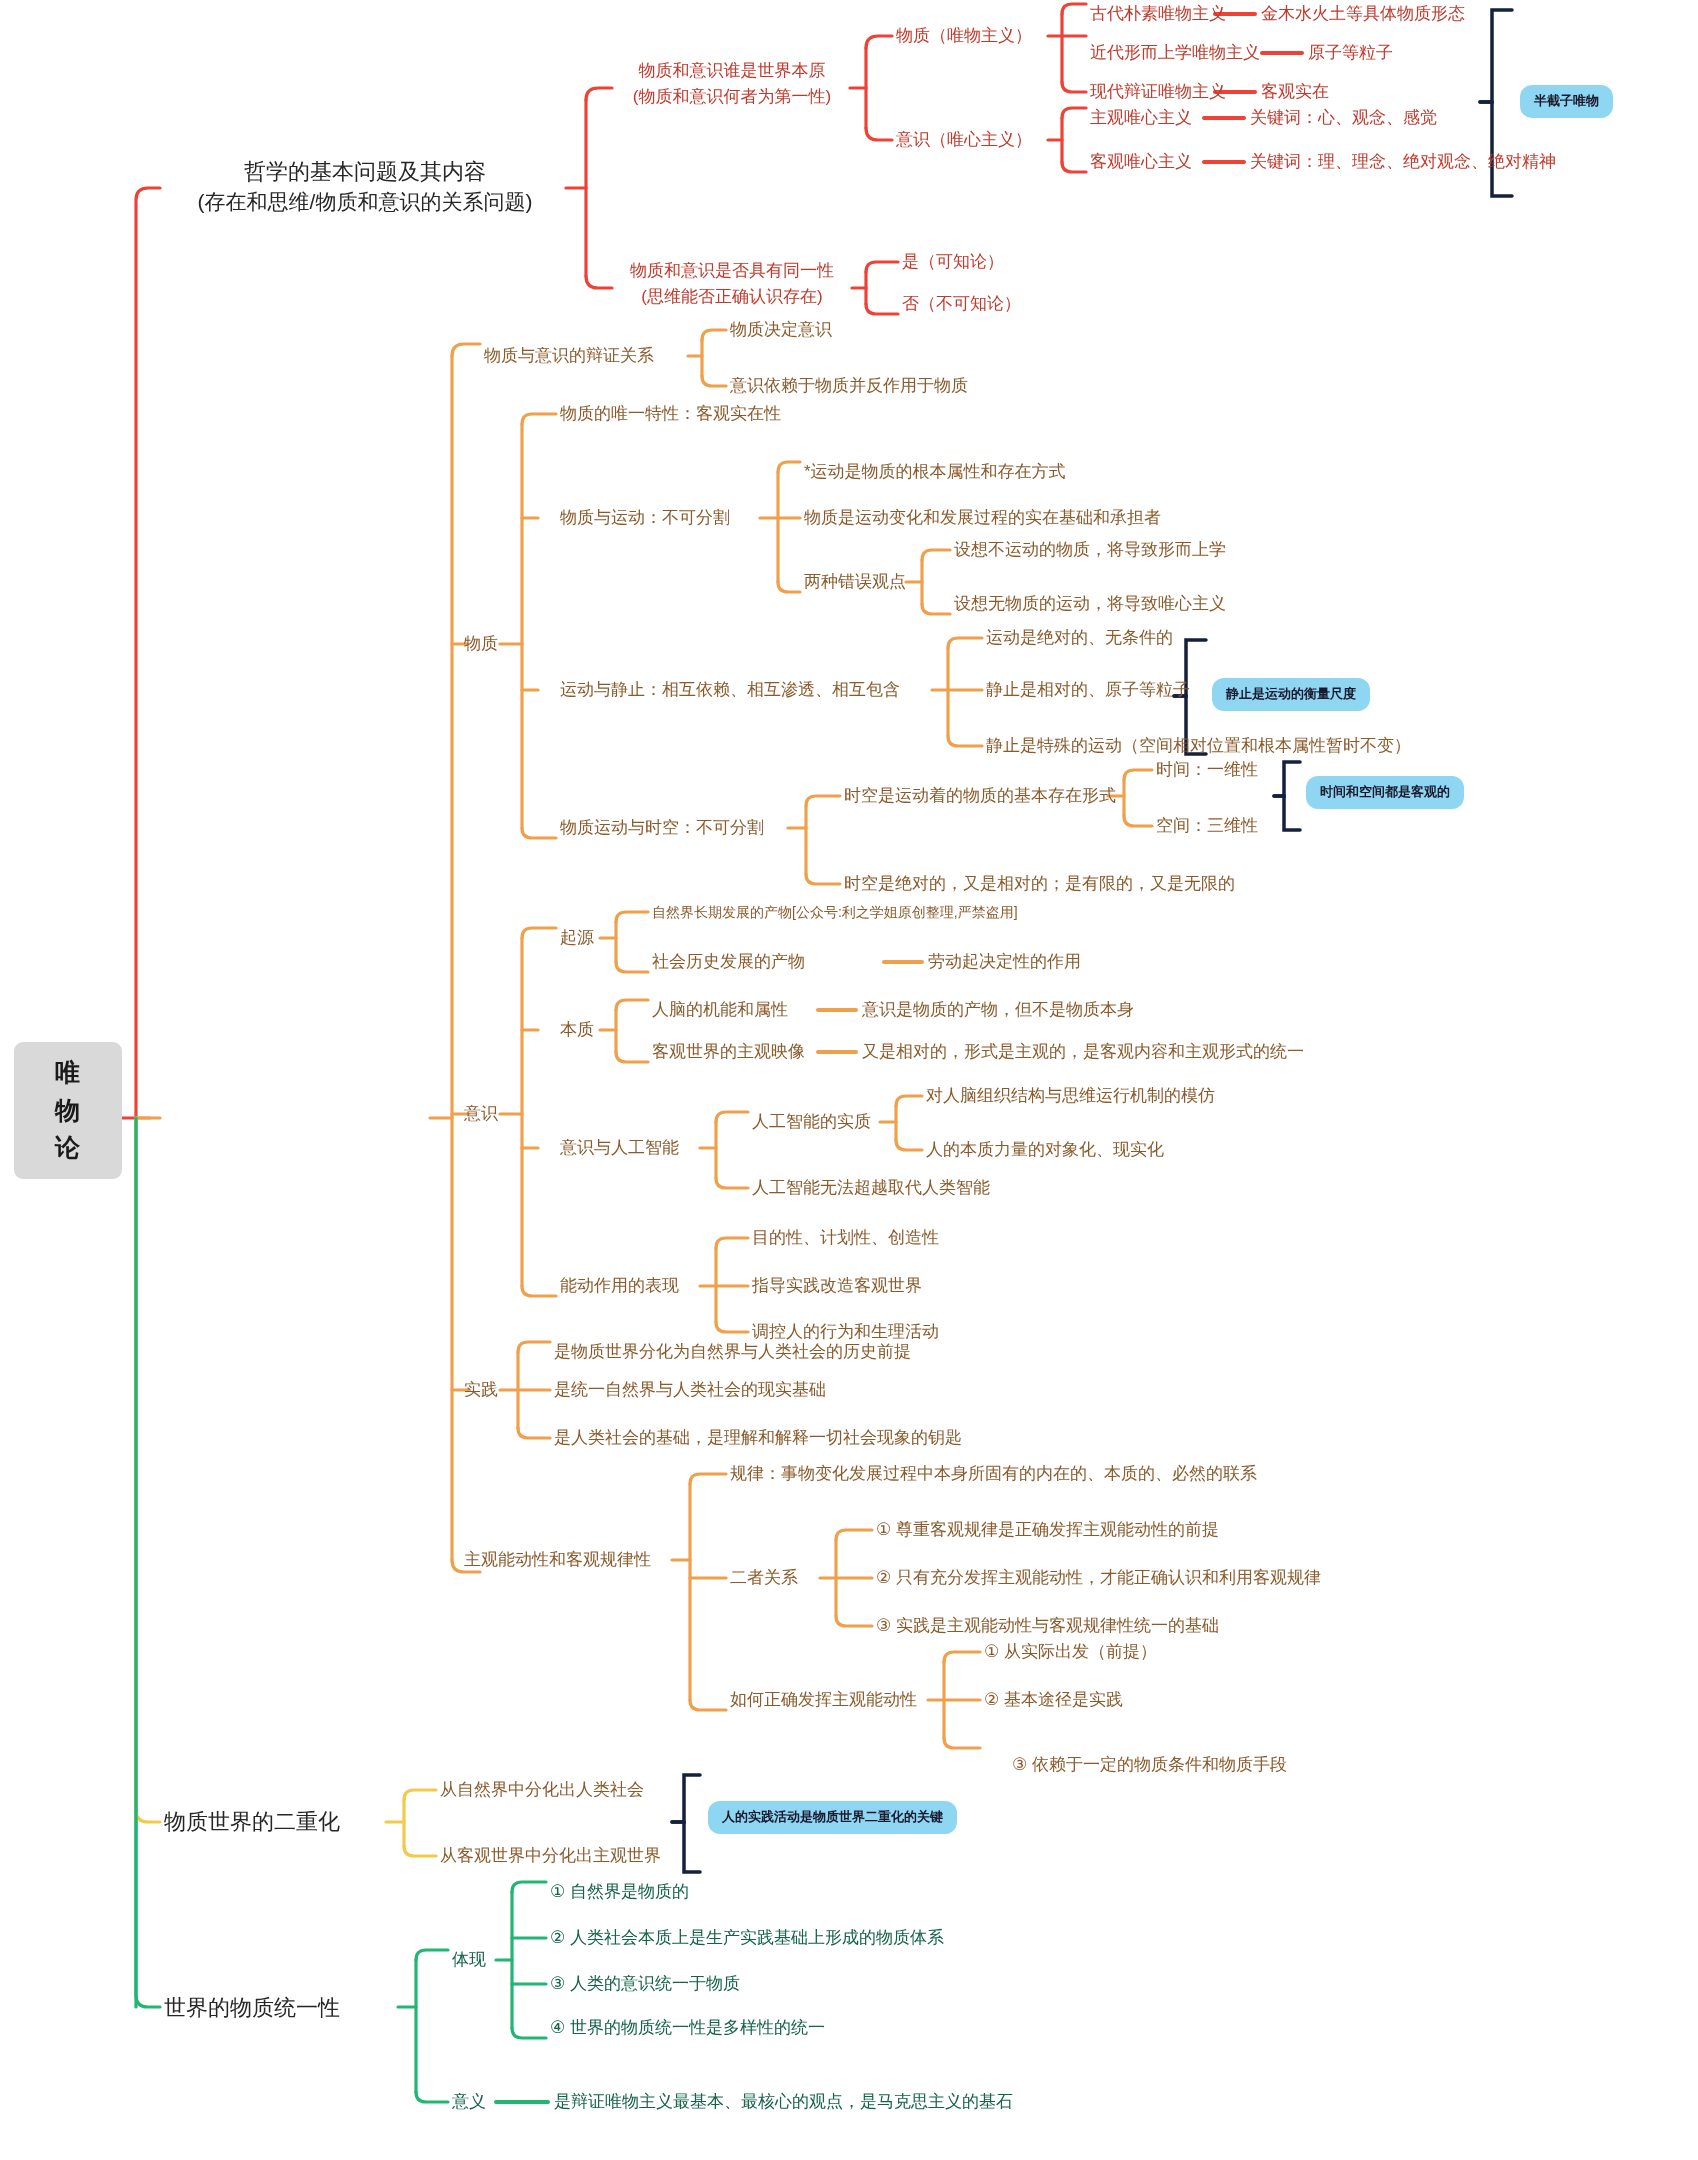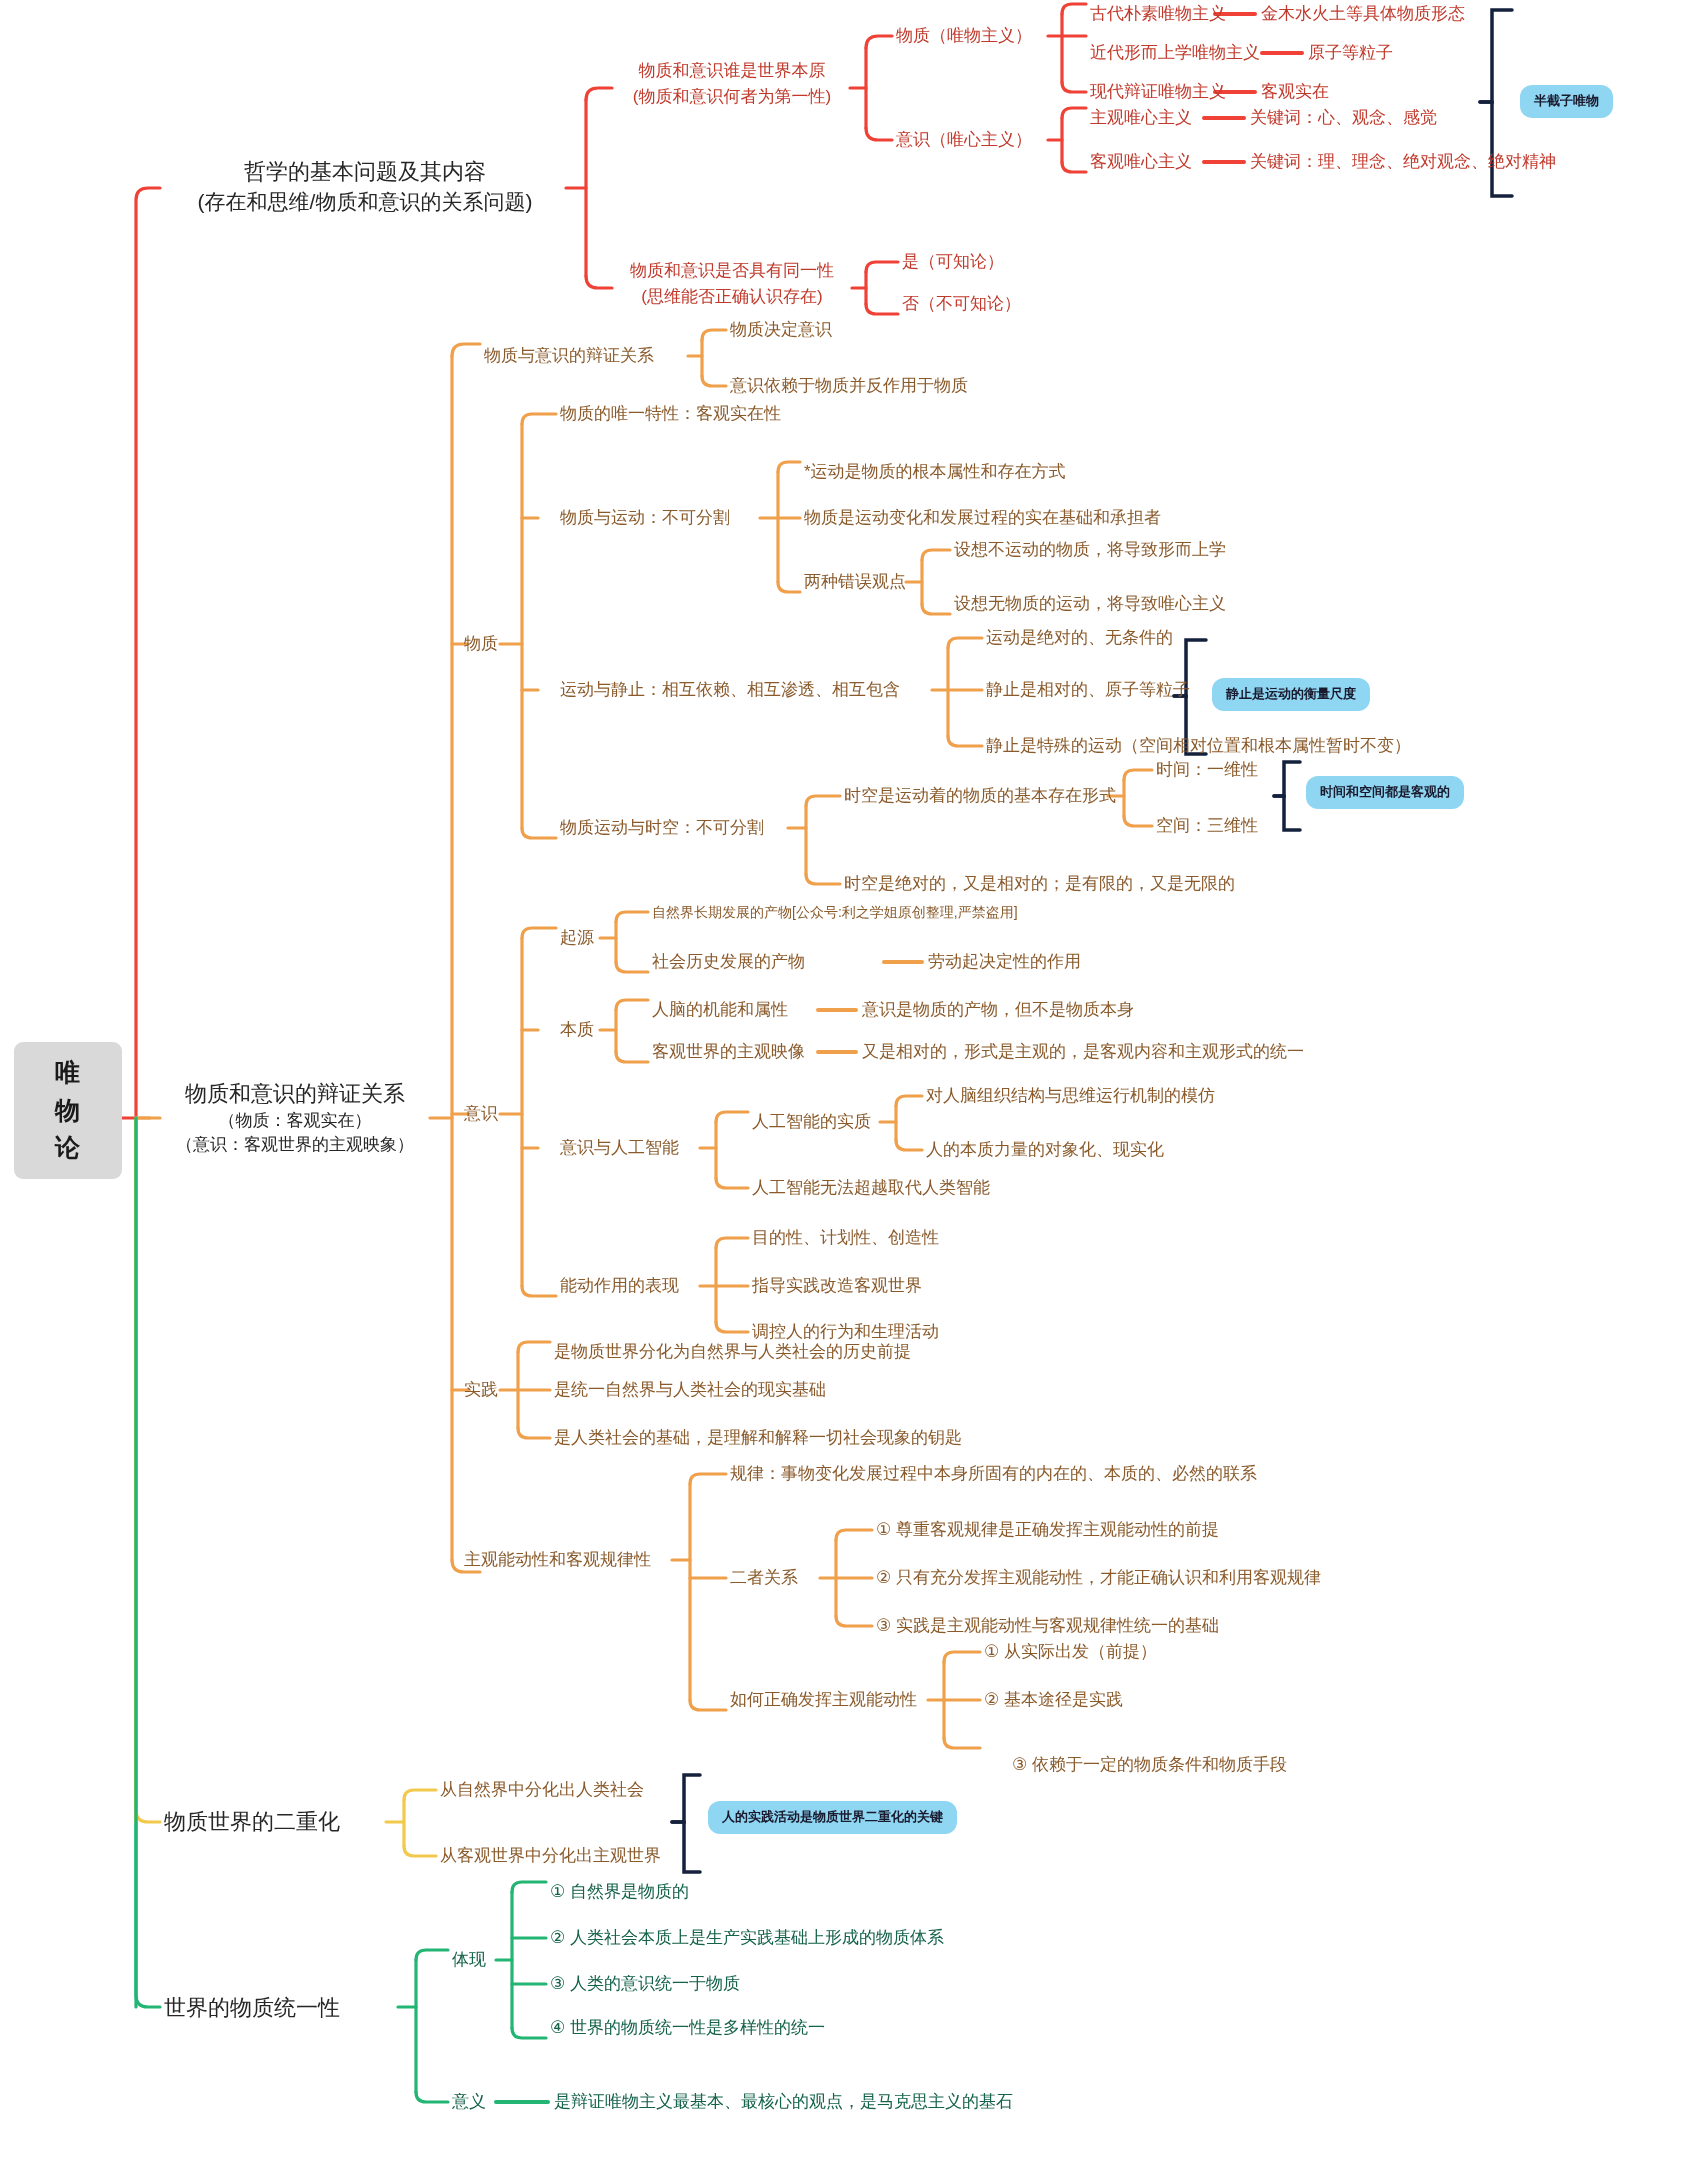--- a/index.html
+++ b/index.html
@@ -291,25 +291,20 @@
 
   <div class="node highlight" style="left:1520px; top:85px;">半截子唯物</div>
 
   <div class="node t-red two-line txt-md" style="left:612px; top:258px; width:240px; line-height:1.5;">
     <div>物质和意识是否具有同一性</div>
     <div>(思维能否正确认识存在)</div>
   </div>
   <div class="node t-red txt-md" style="left:902px; top:250px;">是（可知论）</div>
   <div class="node t-red txt-md" style="left:902px; top:292px;">否（不可知论）</div>
 
-  <div class="node lvl1 t-dark" style="left:160px; top:1078px; width:270px; text-align:center;">
-    <div>物质和意识的辩证关系</div>
-    <div style="font-size:17px;">（物质：客观实在）</div>
-    <div style="font-size:17px;">（意识：客观世界的主观映象）</div>
-  </div>
 
   <div class="node t-orange txt-md" style="left:484px; top:344px;">物质与意识的辩证关系</div>
   <div class="node t-orange txt-md" style="left:730px; top:318px;">物质决定意识</div>
   <div class="node t-orange txt-md" style="left:730px; top:374px;">意识依赖于物质并反作用于物质</div>
 
   <div class="node t-orange txt-md" style="left:464px; top:632px;">物质</div>
 
   <div class="node t-orange txt-md" style="left:560px; top:402px;">物质的唯一特性：客观实在性</div>
 
   <div class="node t-orange txt-md" style="left:560px; top:506px;">物质与运动：不可分割</div>

